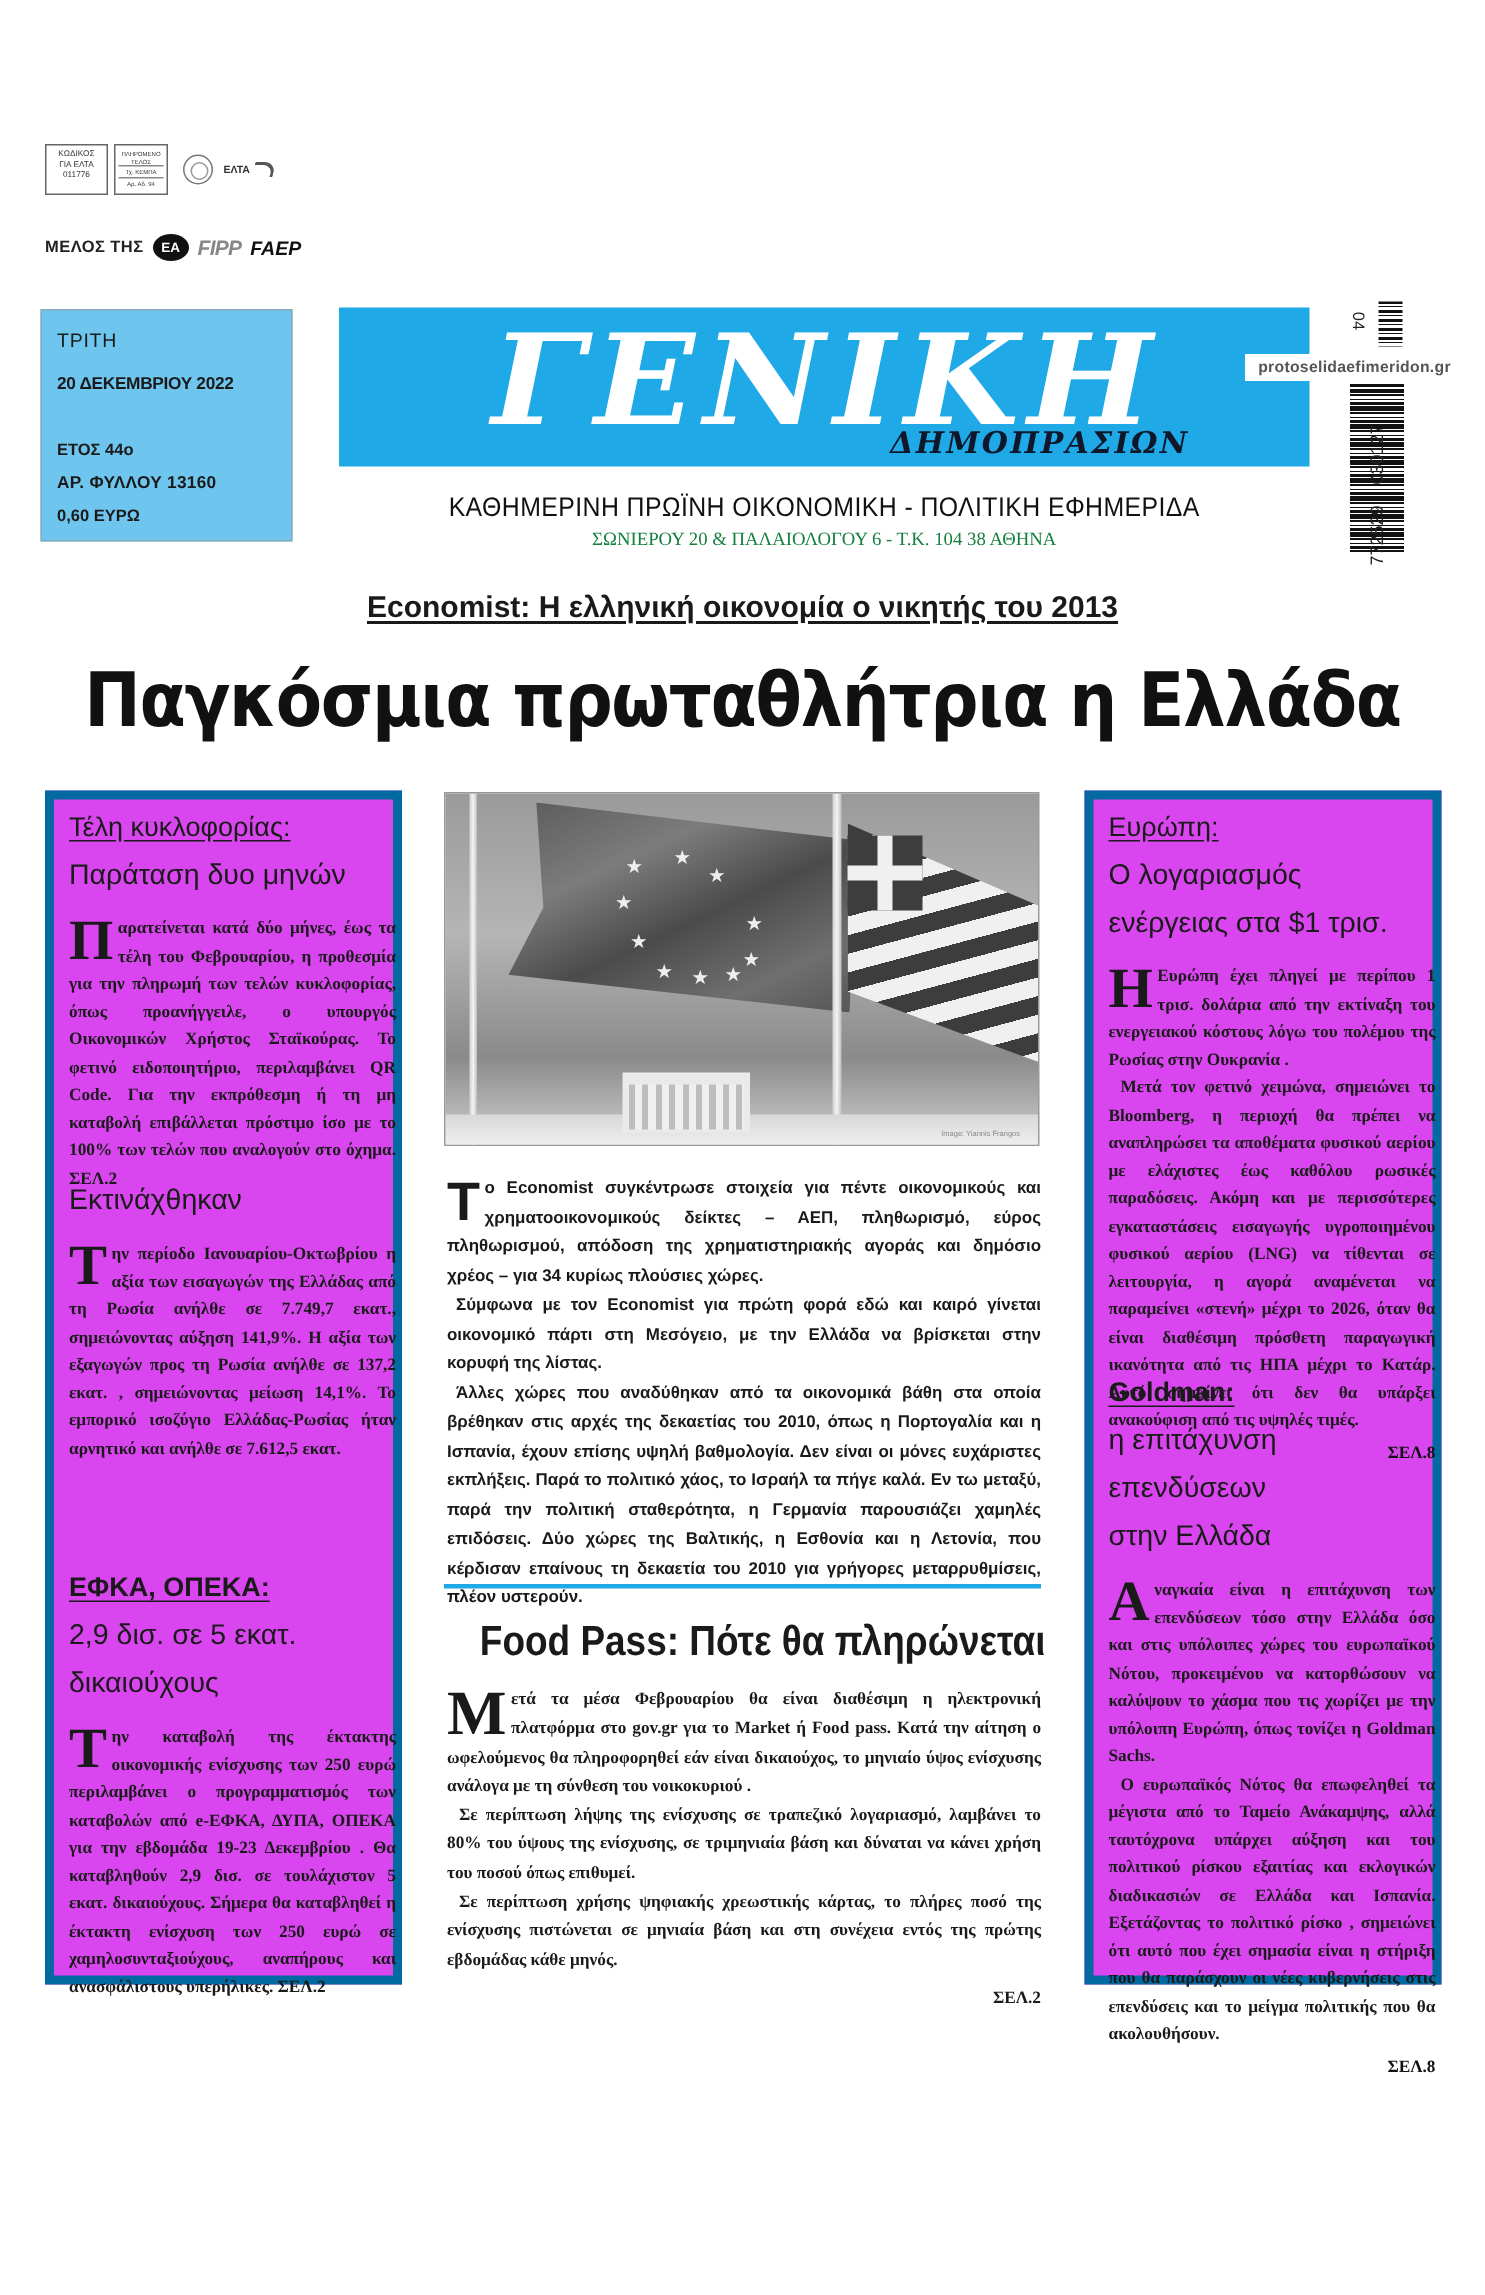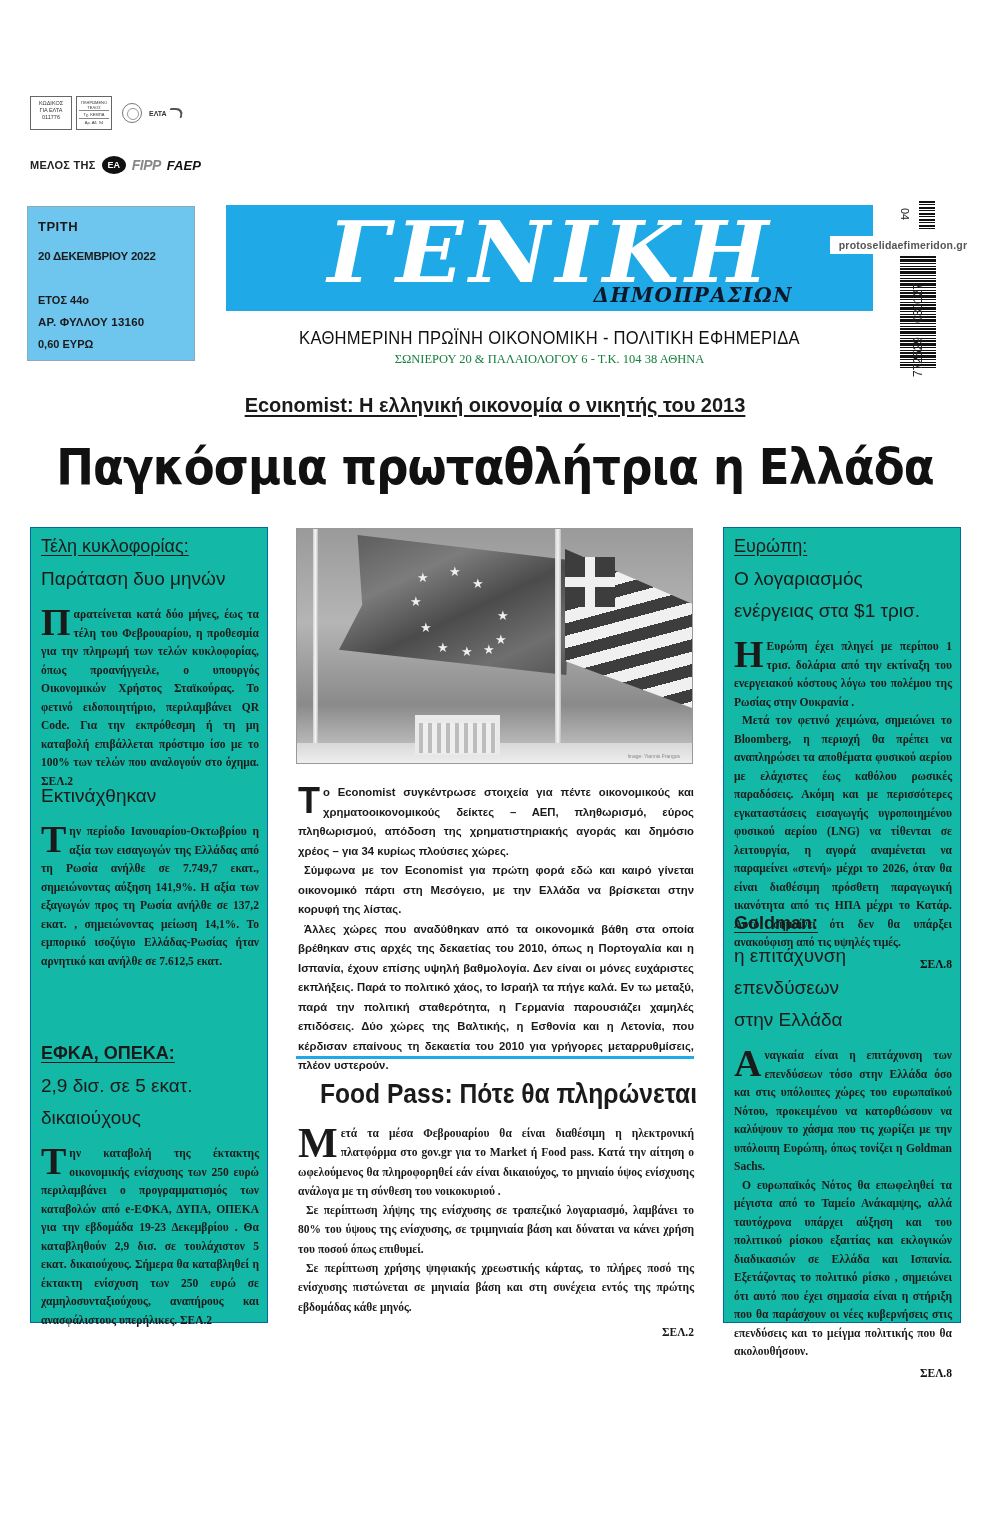--- a/index.html
+++ b/index.html
@@ -19,21 +19,21 @@
   .elta-bird { width: 14px; height: 10px; border-top: 2px solid #555; border-right: 2px solid #555; border-radius: 0 8px 0 0; transform: skewX(-15deg); }
 
   .member { position: absolute; left: 30px; top: 156px; display: flex; align-items: center; gap: 6px; }
   .member-label { font-size: 11px; font-weight: bold; letter-spacing: 0.3px; color: #222; }
   .member-logo1 { width: 24px; height: 18px; border-radius: 50%; background: #111; color: #fff; font-size: 9px; font-weight: bold; display: flex; align-items: center; justify-content: center; }
   .member-logo2 { font-size: 14px; font-weight: bold; color: #888; font-style: italic; letter-spacing: -0.5px; }
   .member-logo3 { font-size: 13px; font-weight: bold; color: #111; font-style: italic; }
 
   
   .infobox { position: absolute; left: 27px; top: 206px; width: 168px; height: 155px; background: #6ec6ef; border: 1px solid #8ab; padding: 12px 10px; }
-  .infobox .day { font-size: 13px; font-weight: bold; color: #1a1a1a; letter-spacing: 0.5px; }
+  .infobox .day { font-size: 13px; font-weight: normal; color: #1a1a1a; letter-spacing: 0.5px; }
   .infobox .date { font-size: 11.5px; font-weight: bold; color: #1a1a1a; margin-top: 16px; letter-spacing: -0.2px; }
   .infobox .year { font-size: 11px; font-weight: bold; color: #1a1a1a; margin-top: 32px; }
   .infobox .issue { font-size: 11.5px; font-weight: bold; color: #1a1a1a; margin-top: 10px; letter-spacing: 0.2px; }
   .infobox .price { font-size: 11px; font-weight: bold; color: #1a1a1a; margin-top: 10px; }
 
   
   .masthead { position: absolute; left: 226px; top: 205px; width: 647px; height: 106px; background: #1fa9e6; padding-left: 16px; }
   .masthead .title { position: absolute; left: 60px; top: -4px; width: 530px; font-family: "DejaVu Serif", serif; font-weight: bold; font-style: italic; font-size: 88px; color: #ffffff; letter-spacing: 6px; text-align: center; transform: scaleY(0.95); }
   .masthead .subtitle { position: absolute; right: 80px; top: 78px; font-family: "DejaVu Serif", serif; font-weight: bold; font-style: italic; font-size: 20px; color: #0f172a; letter-spacing: 1.5px; }
 
@@ -52,21 +52,21 @@
   .barcode-digits span { position: absolute; left: -44px; font-size: 12px; color: #222; white-space: nowrap; transform: rotate(-90deg); transform-origin: center; }
   .bd1 { top: 36px; }
   .bd2 { top: 90px; }
 
   
   .kicker { position: absolute; left: 0; top: 394px; width: 990px; text-align: center; font-size: 20px; font-weight: bold; color: #1a1a1a; }
   .kicker span { text-decoration: underline; text-underline-offset: 3px; }
   .main-headline { position: absolute; left: 0; top: 438px; width: 990px; text-align: center; font-family: "DejaVu Sans", sans-serif; font-size: 50px; font-weight: bold; color: #111; letter-spacing: -1px; transform: scaleX(0.9); }
 
   
-  .side { position: absolute; background: #14b8a6; border: 1px solid #0369a1; padding-left: 32px; }
+  .side { position: absolute; background: #d946ef; border: 6px solid #0369a1; padding-left: 32px; }
   .side.left { left: 30px; top: 527px; width: 238px; height: 796px; }
   .side.right { left: 723px; top: 527px; width: 238px; height: 796px; }
   .side .story { position: absolute; left: 10px; width: 218px; }
   .label-u { font-size: 18px; color: #1a1a1a; text-decoration: underline; text-underline-offset: 3px; margin-bottom: 6px; font-weight: normal; }
   .label-u.bold { font-weight: bold; }
   .sub-h { font-size: 19px; color: #1a1a1a; line-height: 32px; }
   .body-s { font-family: "Liberation Serif", serif; font-size: 11.5px; font-weight: bold; color: #1a1a1a; line-height: 18.5px; text-align: justify; margin-top: 10px; }
   .body-s p { text-indent: 8px; }
   .body-s p.first { text-indent: 0; }
   .drop { float: left; font-family: "Liberation Serif", serif; font-size: 38px; font-weight: bold; line-height: 31px; margin-right: 3px; margin-top: 2px; }

